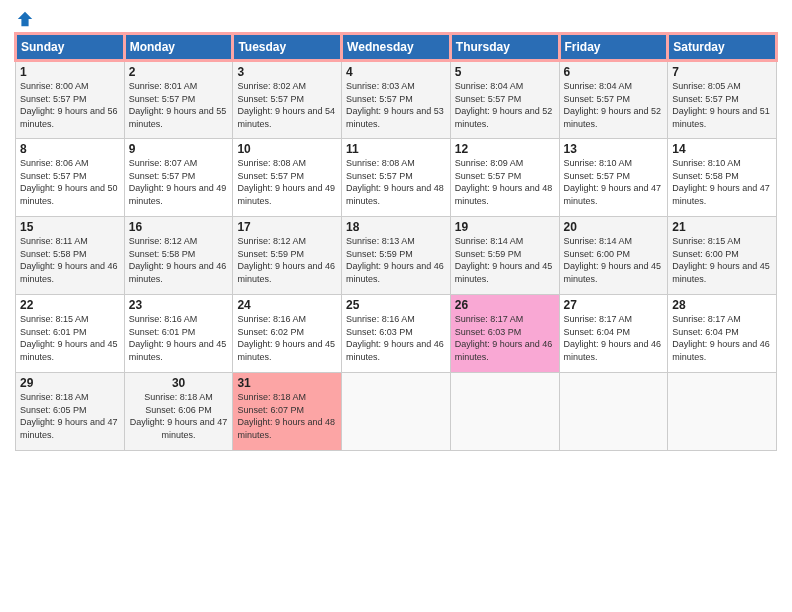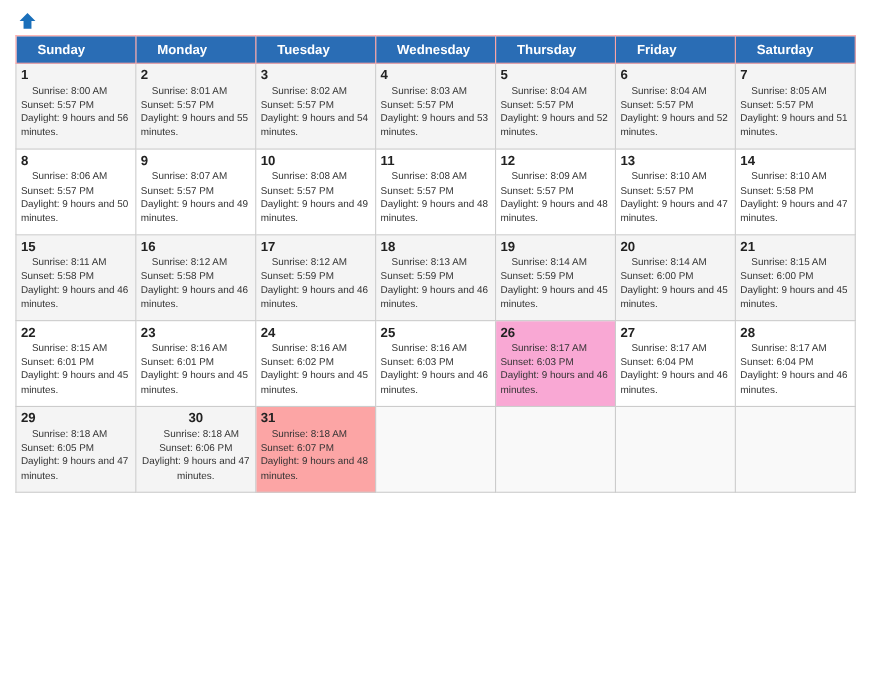--- a/index.html
+++ b/index.html
@@ -55,23 +55,23 @@
     table {
       width: 100%;
       border-collapse: collapse;
       table-layout: fixed;
     }
     thead tr th {
       background-color: #2a6db5;
       color: #fff;
       font-size: 12px;
       font-weight: bold;
-      padding: 5px 19px;
+      padding: 5px 4px;
       text-align: left;
-      border: 1px solid #fca5a5;
+      border: 3px solid #fca5a5;
     }
     tbody tr td {
       border: 1px solid #ccc;
       vertical-align: top;
       padding: 3px 4px 3px 4px;
       font-size: 9.5px;
       color: #333;
       background: #fff;
       height: 78px;
     }
@@ -85,21 +85,20 @@
       font-size: 12px;
       font-weight: bold;
       color: #222;
       display: block;
       margin-bottom: 1px;
     }
     .day-info {
       font-size: 9px;
       color: #333;
       line-height: 1.4;
-      margin-left: 10px;
     }
     .empty-cell {
       background: #f9f9f9 !important;
     }
   </style>
 </head>
 <body>
 
 <div class="container">
   <div class="header">

